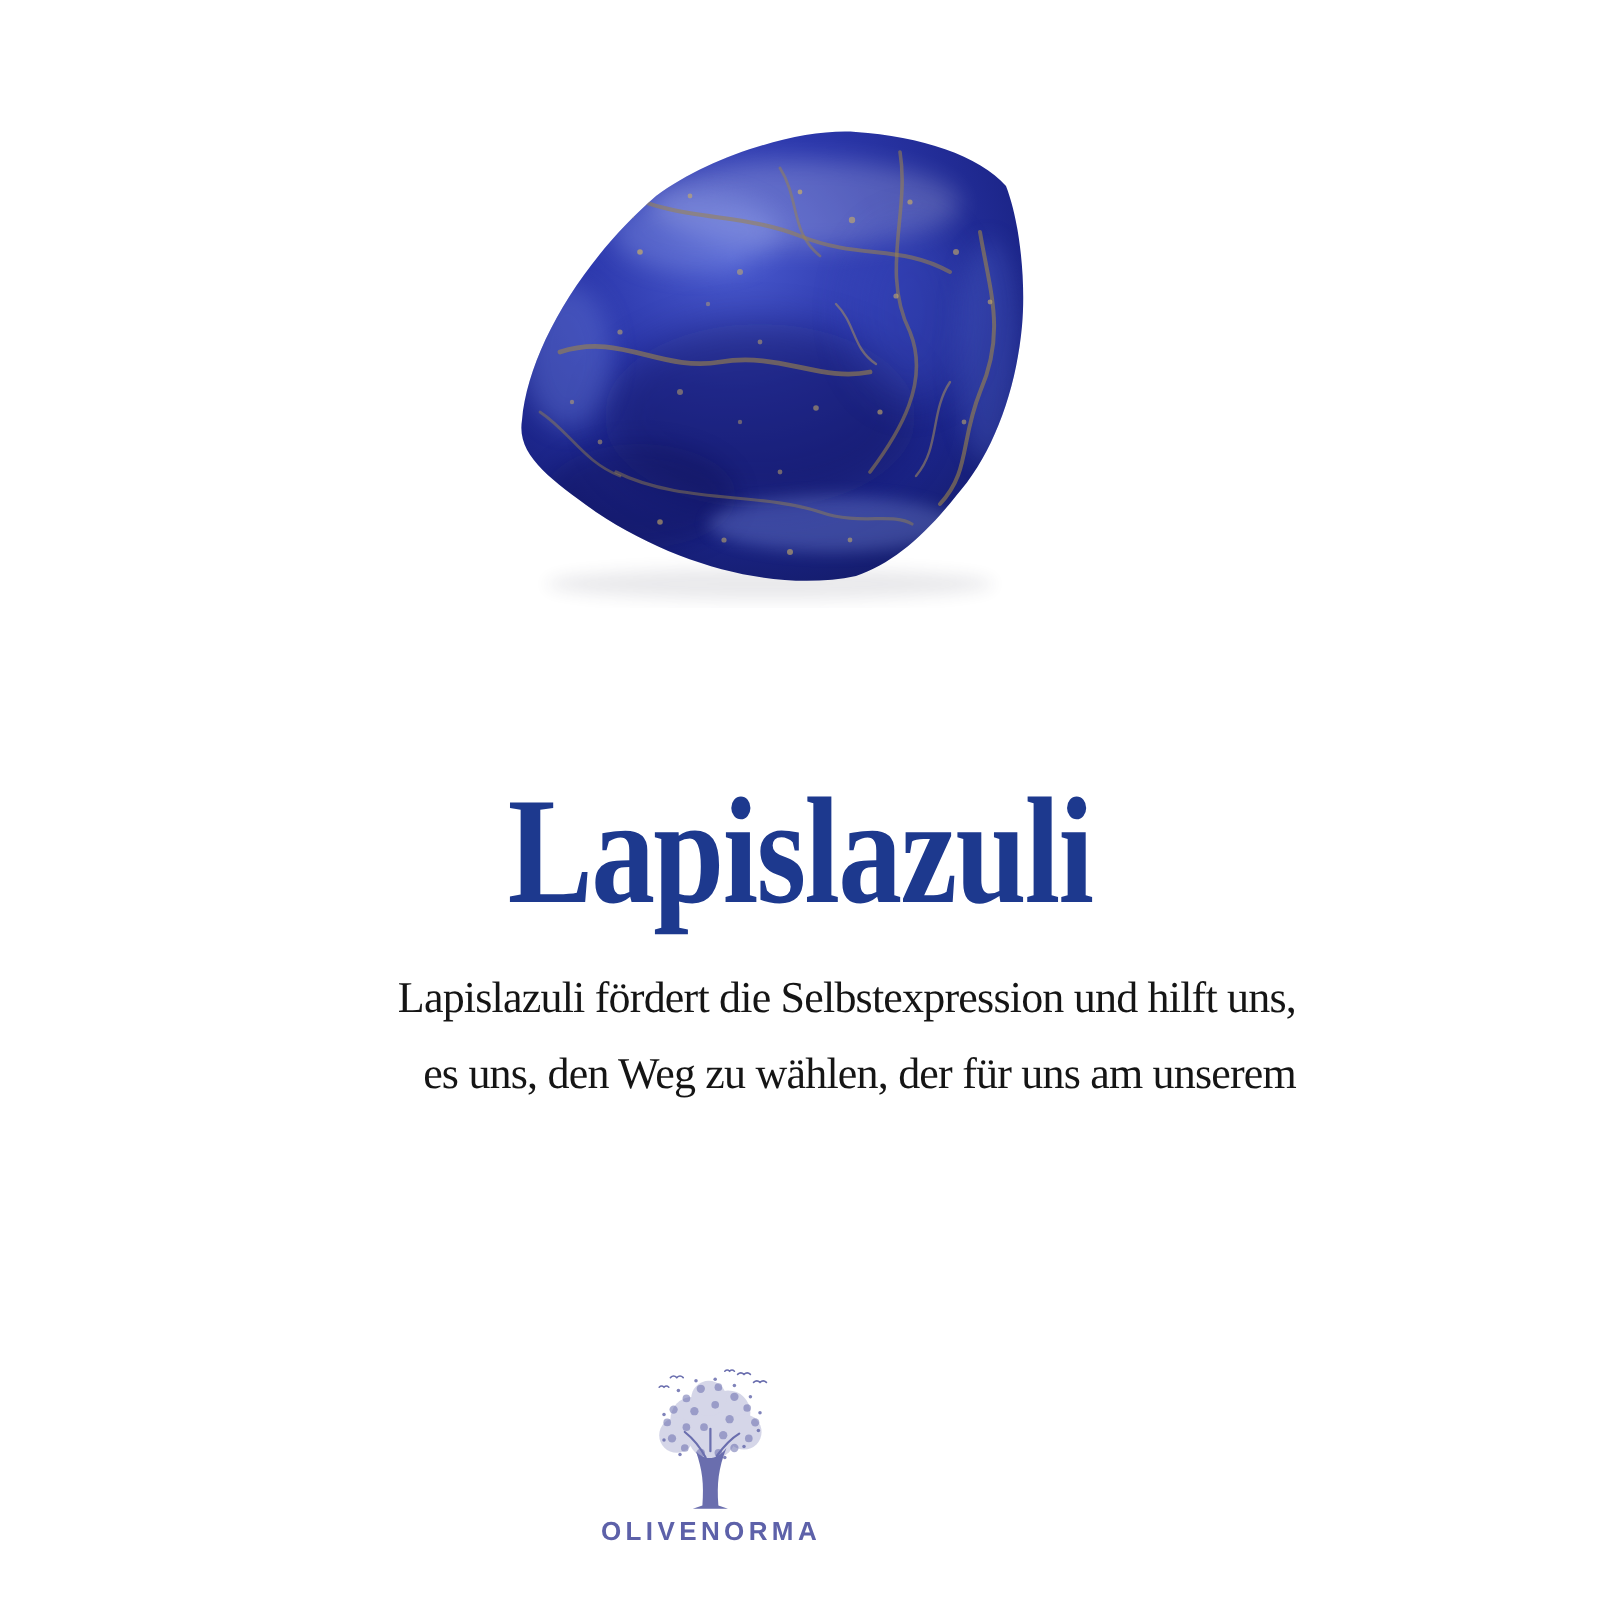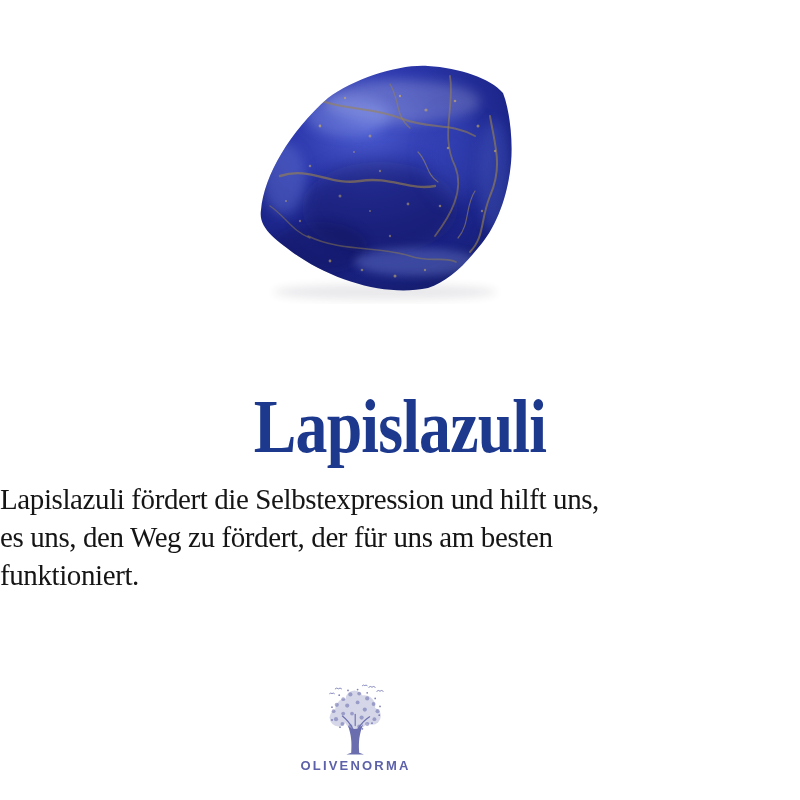--- a/index.html
+++ b/index.html
@@ -13,23 +13,23 @@
     font-family:"Liberation Serif",serif;font-weight:700;
     font-size:76px;line-height:78px;color:#1d398e;letter-spacing:-1px;
   }
   .title .squeeze{display:inline-block;transform:scaleX(0.84);transform-origin:50% 50%;}
   .subtitle{
     position:absolute;left:0;top:426px;width:800px;text-align:center;
     font-family:"Liberation Sans",sans-serif;font-weight:400;
     font-size:23px;line-height:26px;color:#3a4db5;letter-spacing:2.5px;
   }
   .paragraph{
-    position:absolute;left:0;top:480px;width:648px;text-align:left;
+    position:absolute;left:0;top:480px;width:648px;text-align:right;
     font-family:"Liberation Serif",serif;color:#151515;
-    font-size:29px;line-height:38px;letter-spacing:-0.4px;
+    font-size:22px;line-height:38px;letter-spacing:-0.4px;
   }
   .paragraph .line{white-space:nowrap;}
   .logo{position:absolute;left:0;top:684px;width:711px;text-align:center;}
   .logo svg{display:block;margin:0 auto;}
   .brand{
     margin-top:2px;
     font-family:"Liberation Sans",sans-serif;font-weight:700;
     font-size:13px;letter-spacing:2.2px;color:#5d61a9;
   }
 </style>
@@ -119,22 +119,21 @@
         </g>
       </g>
     </svg>
   </div>
 
   <h1 class="title"><span class="squeeze">Lapislazuli</span></h1>
 
 
   <div class="paragraph">
     <div class="line">Lapislazuli fördert die Selbstexpression und hilft uns,</div>
-    <div class="line">es uns, den Weg zu fördert, der für uns am besten</div>
-    <div class="line">funktioniert.</div>
+    <div class="line">es uns, den Weg zu wählen, der für uns am unserem</div>
   </div>
 
   <div class="logo">
     <svg width="104" height="72" viewBox="0 0 104 90">
       <g fill="#6a6eae">
 
         <g opacity="0.28">
           <circle cx="40" cy="32" r="14"></circle>
             <circle cx="62" cy="28" r="14"></circle>
           <circle cx="52" cy="42" r="15"></circle>

